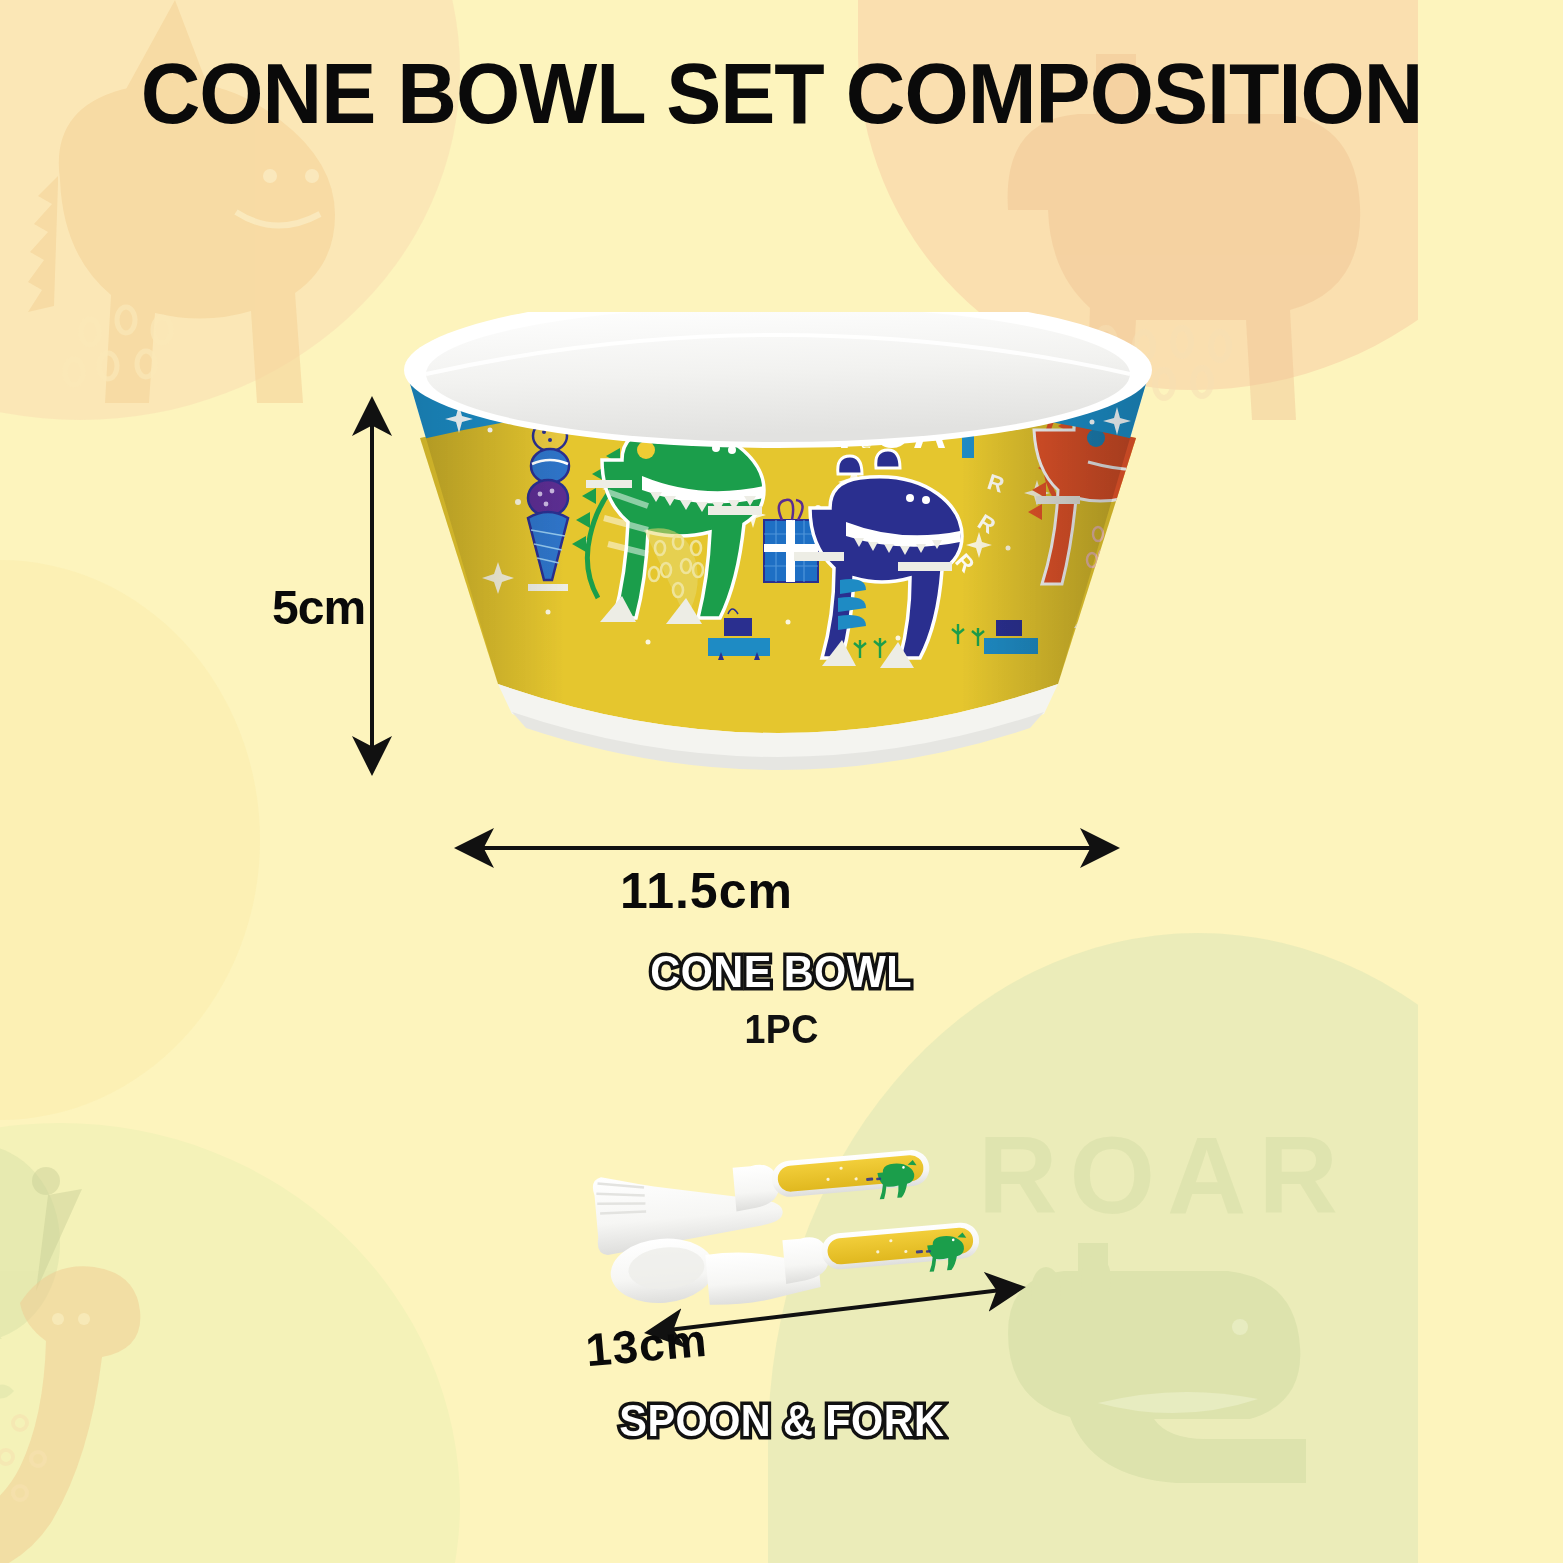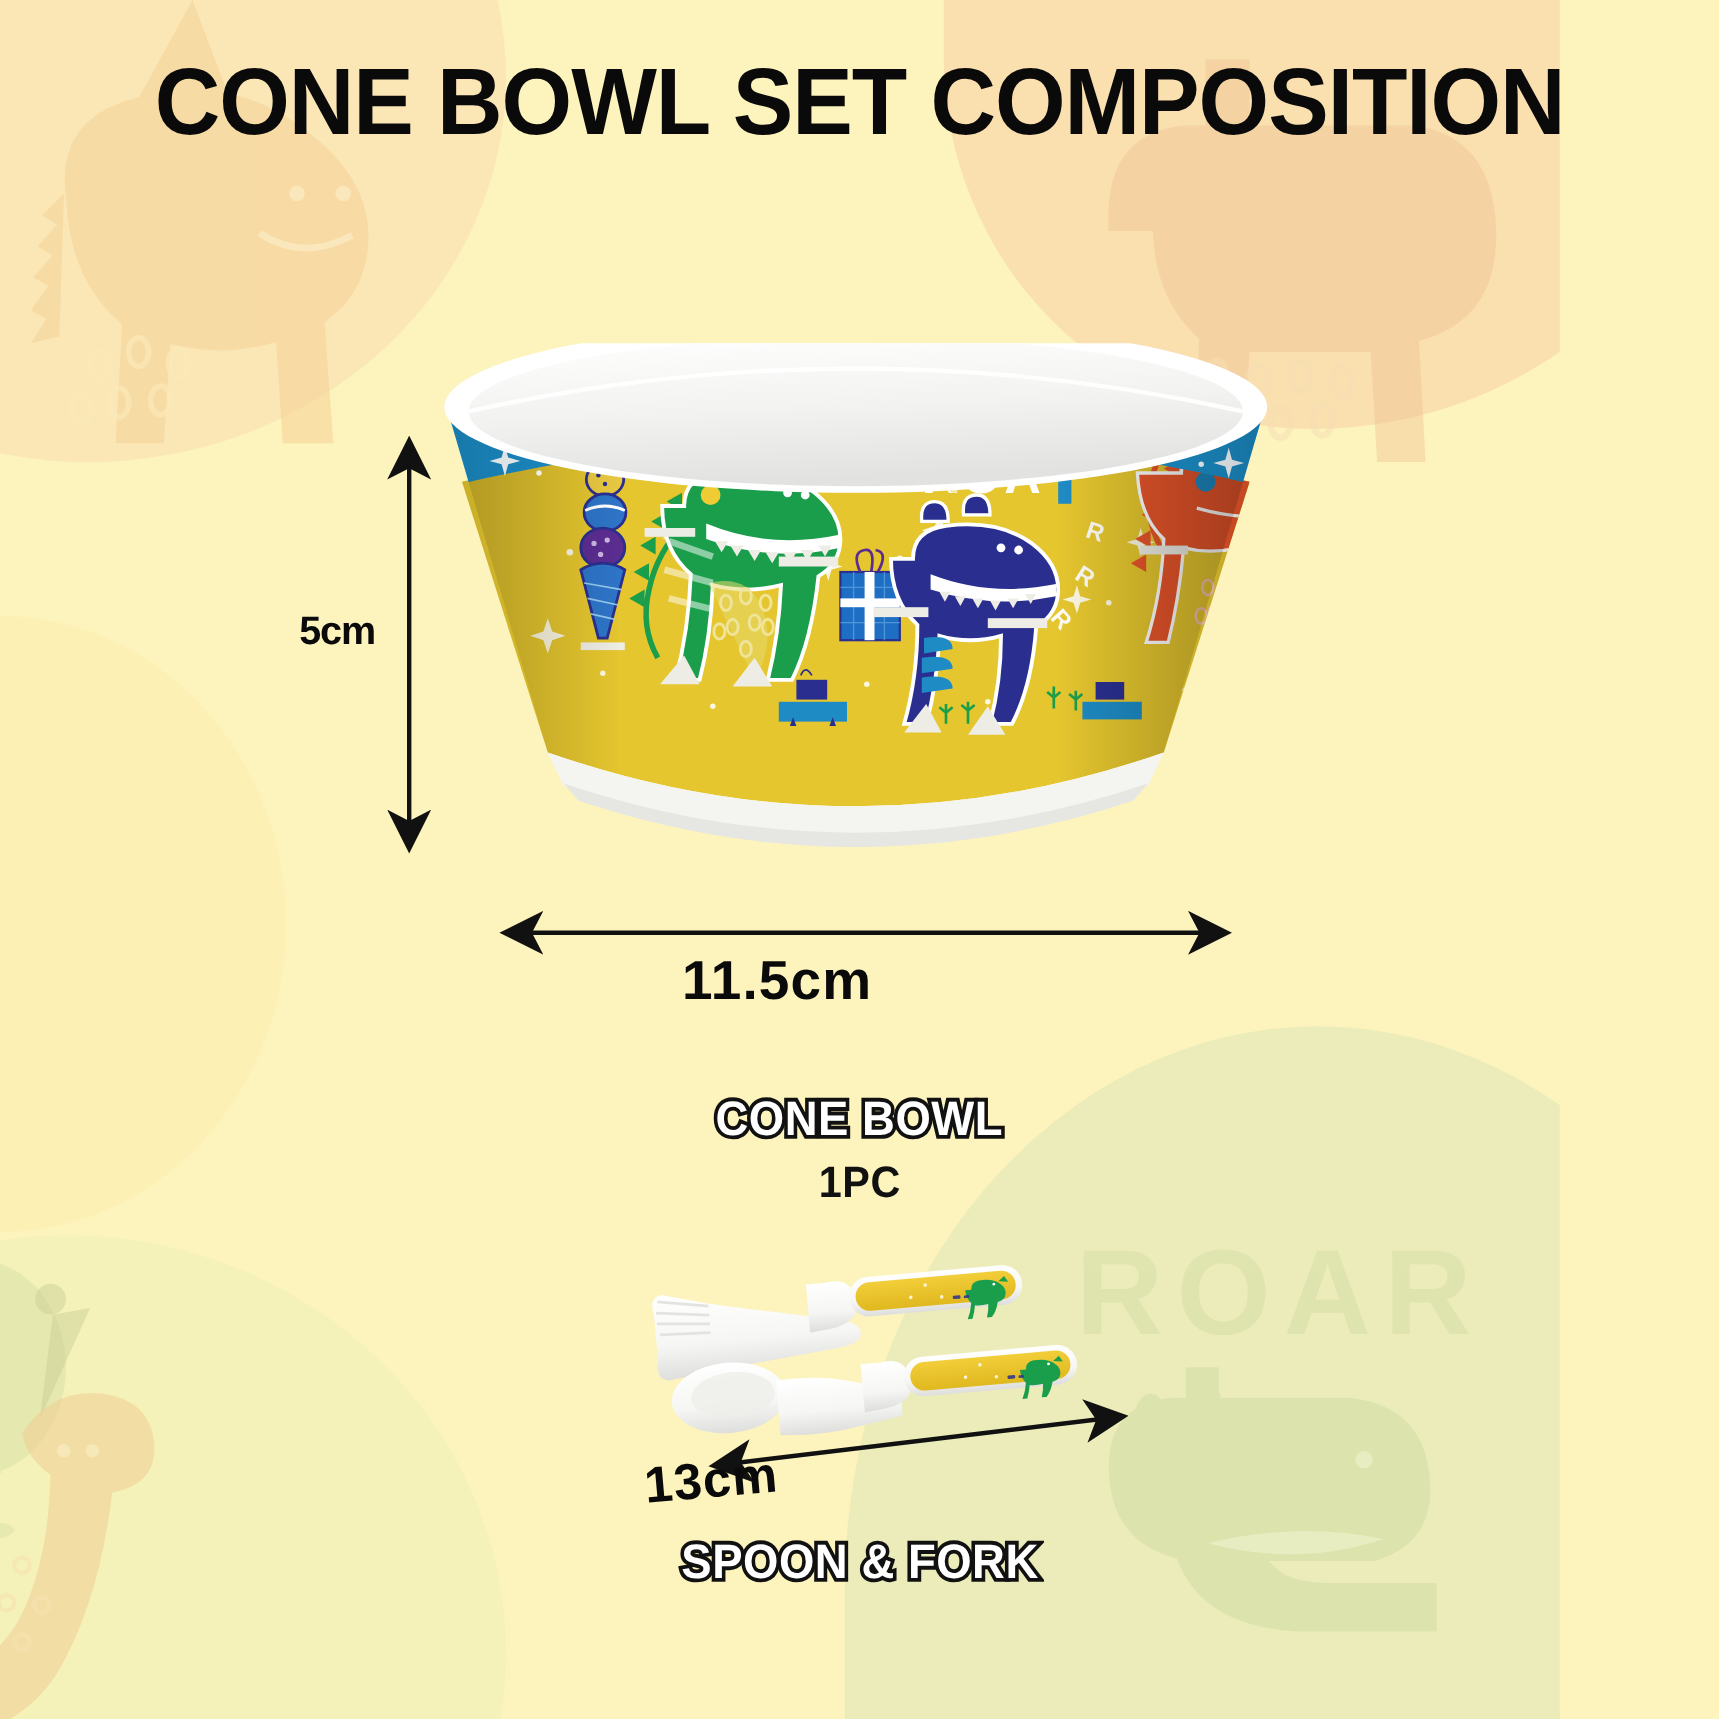--- a/index.html
+++ b/index.html
@@ -116,22 +116,22 @@
   .dim-label {
     position: absolute;
     font-family: "Liberation Sans", sans-serif;
     font-weight: bold;
     color: #0a0a0a;
     white-space: nowrap;
     z-index: 22;
   }
   #dim-height-label {
     left: 272px;
-    top: 552px;
-    font-size: 36px;
+    top: 580px;
+    font-size: 48px;
     letter-spacing: -1px;
   }
   #dim-width-label {
     left: 0;
     top: 862px;
     width: 1563px;
     text-align: center;
     font-size: 50px;
     letter-spacing: 1px;
     transform: translateX(-75px);
@@ -178,21 +178,21 @@
   .caption-qty {
     font-family: "Liberation Sans", sans-serif;
     font-size: 40px;
     font-weight: bold;
     color: #111111;
     letter-spacing: 0.5px;
     margin-top: 10px;
     transform: scaleX(0.94);
     display: inline-block;
   }
-  #caption-bowl { top: 993px; text-align: center; }
+  #caption-bowl { top: 947px; text-align: center; }
   #caption-cutlery { top: 1396px; }
   .cap-line2 { display: block; }
 </style>
 </head>
 <body>
 
 <div id="page">
 
   <div class="bg-layer">
     <div class="blob-tl"></div>

